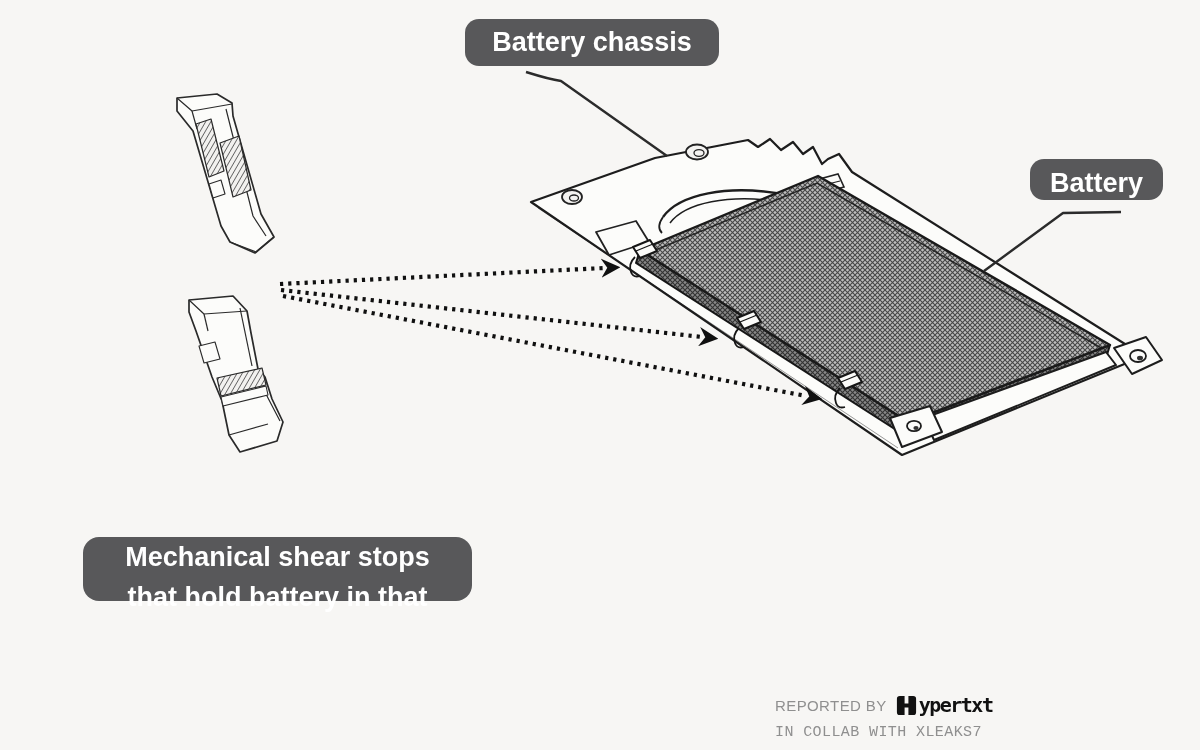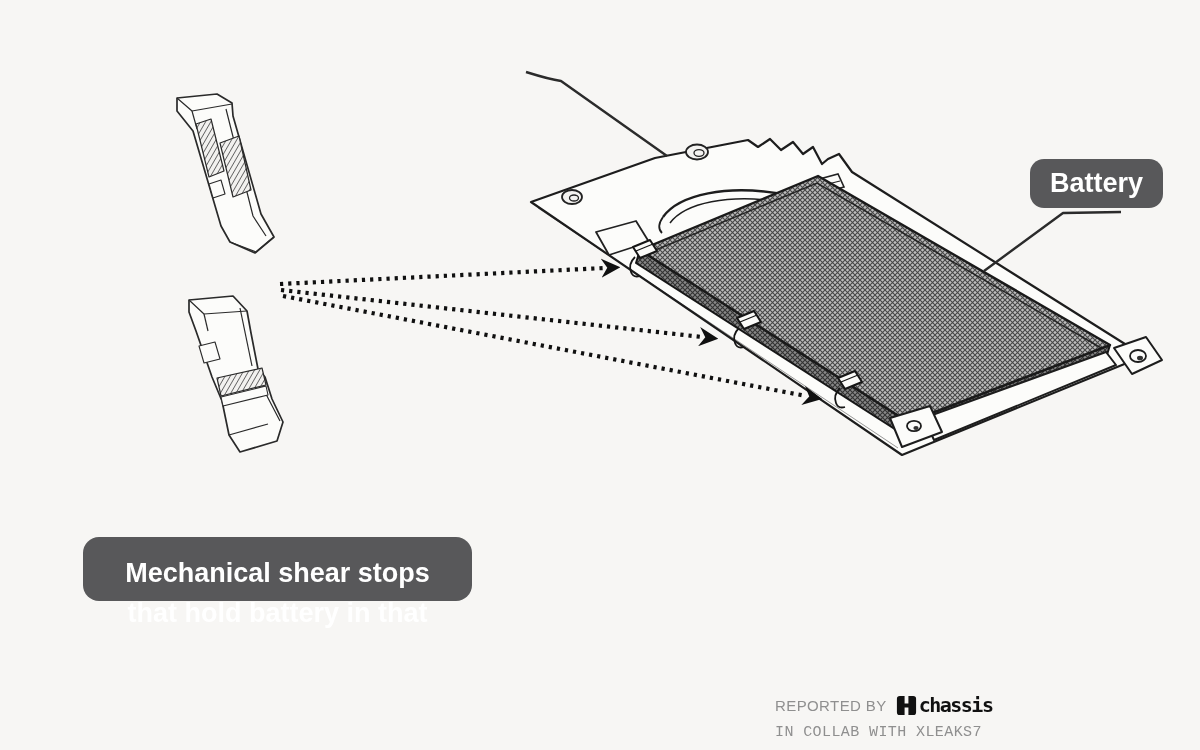--- a/index.html
+++ b/index.html
@@ -10,22 +10,22 @@
     position:absolute;
     background:#58585a;
     color:#ffffff;
     font-weight:700;
     text-align:center;
     border-radius:14px;
     box-sizing:border-box;
   }
   .callout.single{white-space:nowrap;}
   #label-chassis{left:465px;top:19px;width:254px;height:47px;line-height:47px;font-size:27px;}
-  #label-battery{left:1030px;top:159px;width:133px;height:49px;line-height:49px;font-size:27px;}
-  #label-shear{left:83px;top:537px;width:389px;height:64px;font-size:27px;line-height:40px;padding-top:16px;border-radius:16px;}
+  #label-battery{left:1030px;top:159px;width:133px;height:41px;line-height:49px;font-size:27px;}
+  #label-shear{left:83px;top:537px;width:389px;height:64px;font-size:27px;line-height:40px;padding-top:0;border-radius:16px;}
   #label-shear span{display:block;}
   #footer{
     position:absolute;left:775px;top:691px;width:400px;
     color:#8f8f8f;font-size:15px;letter-spacing:0.4px;
   }
   #footer .row1{display:flex;align-items:center;height:28px;}
   #footer .row1 .reported{margin-right:8px;}
   #footer .brand{display:flex;align-items:center;color:#111;}
   #footer .brand-rest{
     font-family:"DejaVu Sans Mono",monospace;
@@ -139,34 +139,35 @@
     <path d="M526,72 C542,77 554,80 561,81 L667,156" fill="none" stroke="#2b2b2b" stroke-width="2.4" stroke-linejoin="round"></path>
     <path d="M1121,212 L1063,213 L984,271" fill="none" stroke="#2b2b2b" stroke-width="2.4" stroke-linejoin="round"></path>
 
     <g stroke="#101010" stroke-width="4.2" stroke-dasharray="3.2 5" fill="none">
       <path d="M280,284 L604,268" marker-end="url(#chev)"></path>
       <path d="M281,290 L702,337" marker-end="url(#chev)"></path>
       <path d="M283,296 L806,396" marker-end="url(#chev)"></path>
     </g>
   </svg>
 
+  <div class="callout single" id="label-chassis">Battery chassis</div>
 
   <div class="callout single" id="label-battery">Battery</div>
 
   <div class="callout" id="label-shear">
     <span>Mechanical shear stops</span>
     <span>that hold battery in that</span>
   </div>
 
   <div id="footer">
     <div class="row1">
       <span class="reported">REPORTED BY</span>
       <span class="brand">
         <svg width="23" height="23" viewBox="0 0 24 24">
           <path d="M2,5 q0,-3 3,-3 h5 v8 h4 V2 h5 q3,0 3,3 v14 q0,3 -3,3 h-5 v-8 h-4 v8 H5 q-3,0 -3,-3 Z" fill="#111"></path>
         </svg>
-        <span class="brand-rest">chassis</span>
+        <span class="brand-rest">ypertxt</span>
       </span>
     </div>
     <div class="row2">IN COLLAB WITH XLEAKS7</div>
   </div>
 
 </div>
 
 </body></html>

